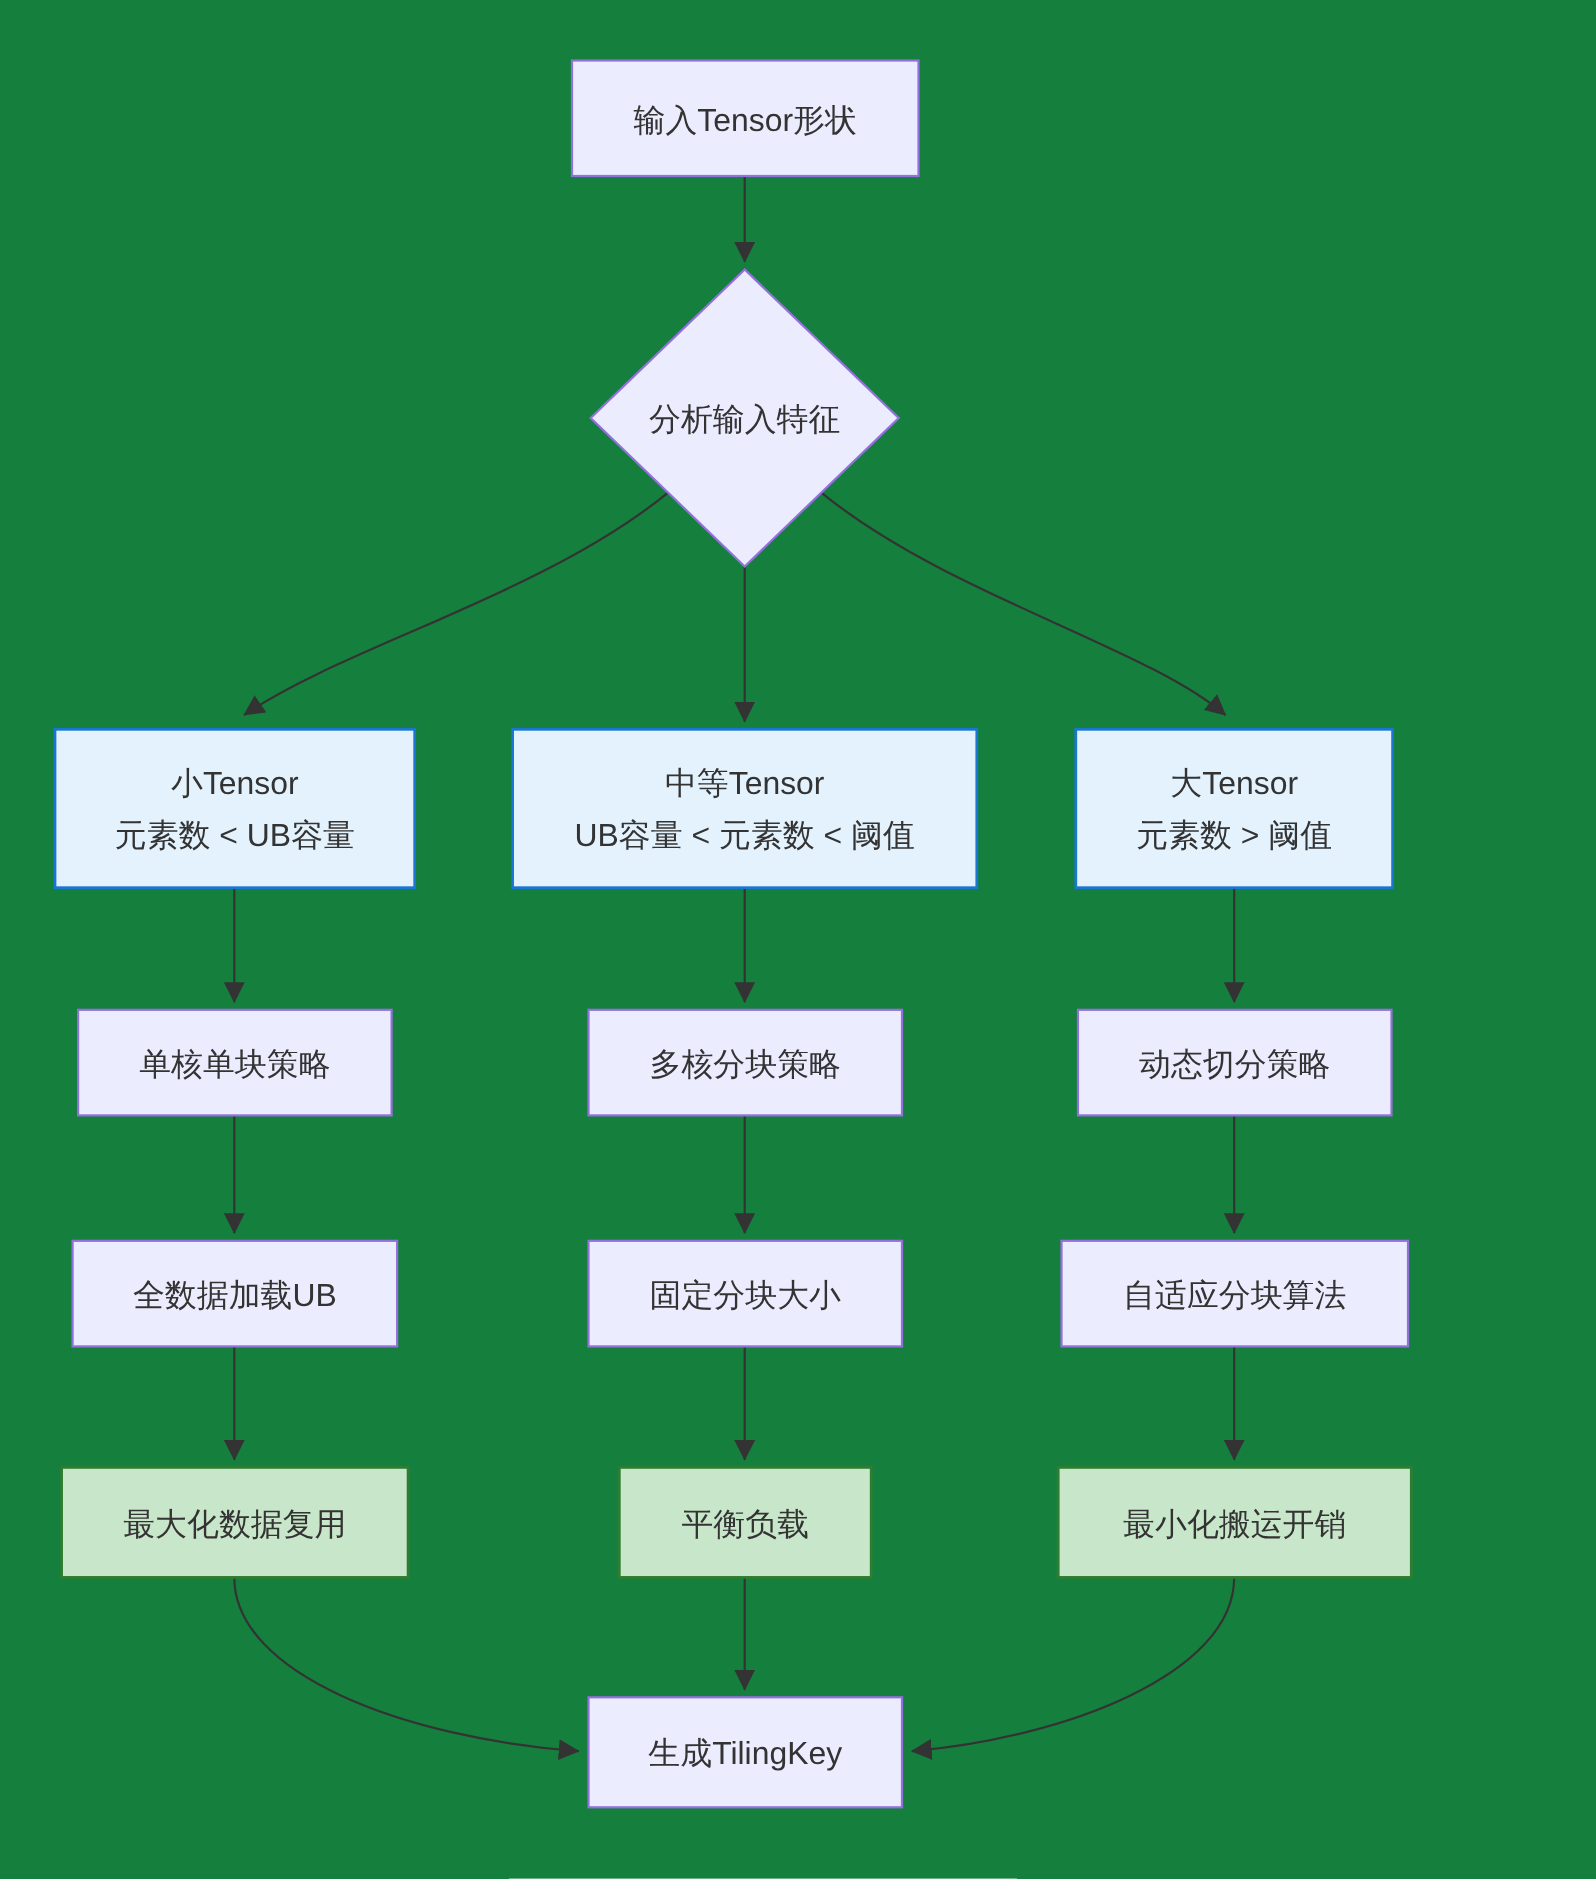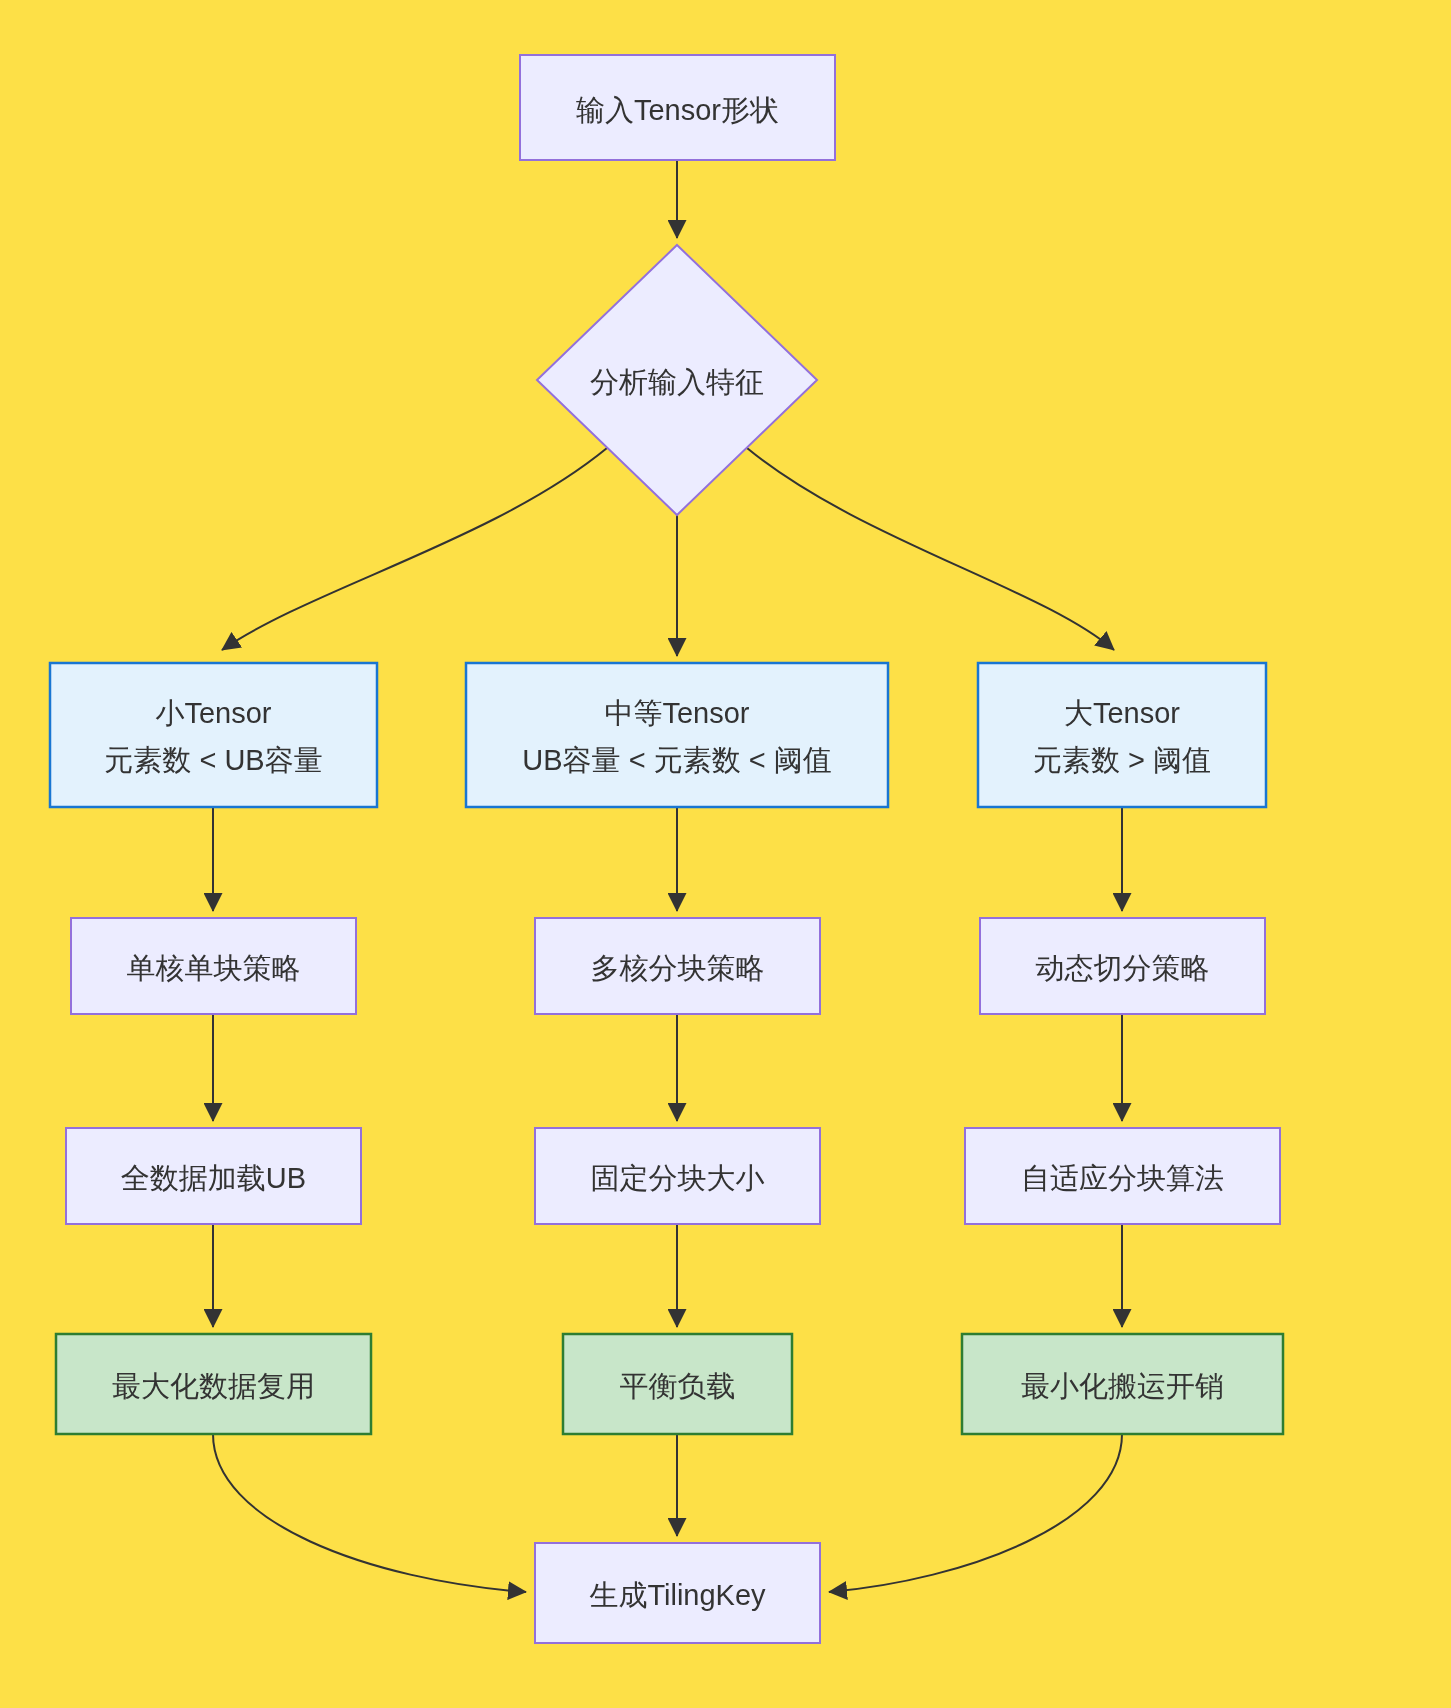--- a/index.html
+++ b/index.html
@@ -1,20 +1,20 @@
 <!DOCTYPE html>
 <html><head>
 <meta charset="utf-8">
 <style>
   html, body { margin: 0; padding: 0; background: #ffffff; }
   .canvas {
     position: relative;
     width: 1451px;
     height: 1708px;
-    background: #fde047;
+    background: #15803d;
     font-family: "Liberation Sans", sans-serif;
   }
   svg { display: block; }
   .edge {
     fill: none;
     stroke: #333333;
     stroke-width: 2;
   }
   .node-lavender { fill: #ECECFF; stroke: #9370DB; stroke-width: 2; }
   .node-blue     { fill: #e3f2fd; stroke: #1976d2; stroke-width: 2.5; }

